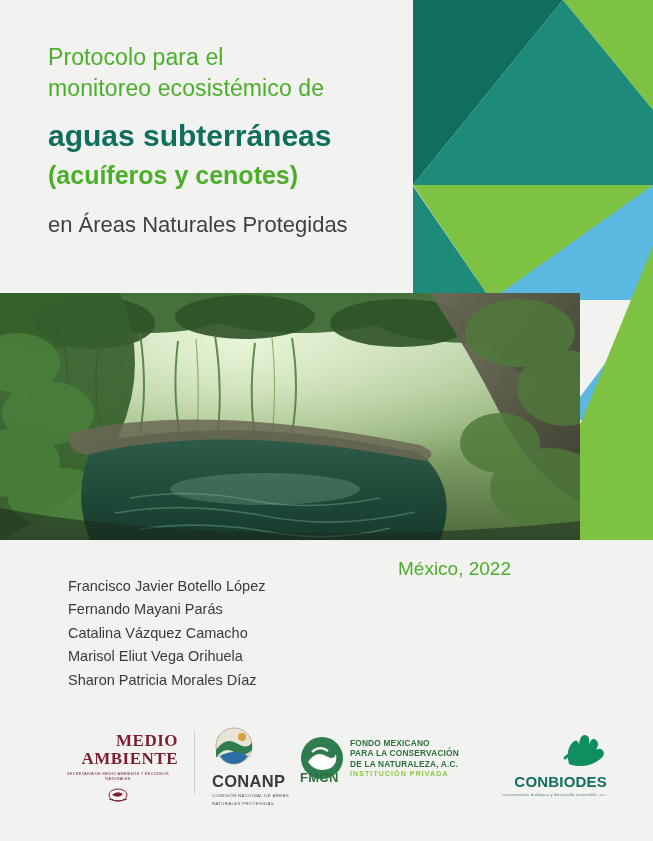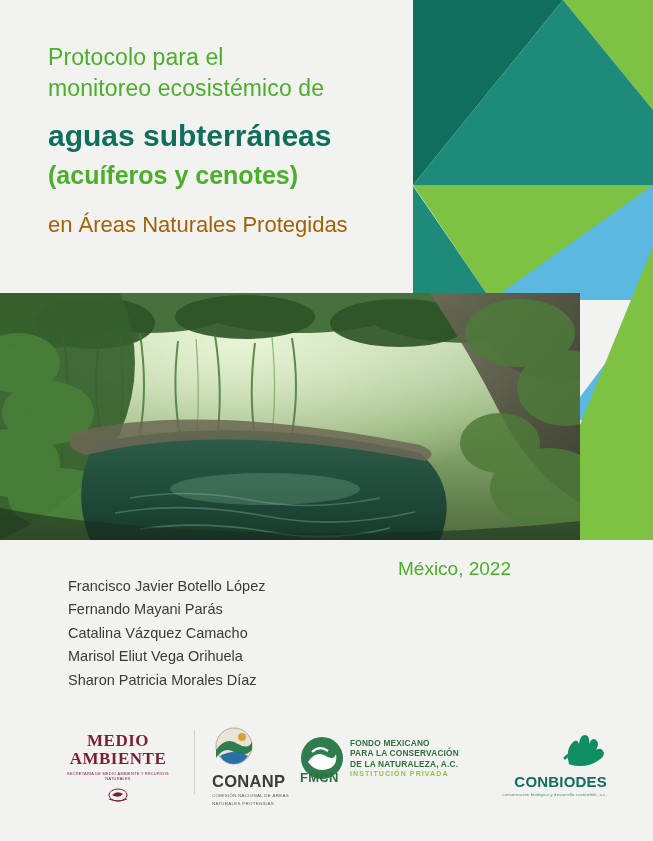--- a/index.html
+++ b/index.html
@@ -51,21 +51,21 @@
   }
   .title-sub {
     font-size: 25px;
     font-weight: bold;
     color: #4caf2a;
     margin-top: 6px;
     line-height: 1.25;
   }
   .title-line-3 {
     font-size: 22px;
-    color: #a16207;
+    color: #404040;
     margin-top: 20px;
     line-height: 1.3;
   }
 
   
   .hero {
     position: absolute;
     left: 0;
     top: 293px;
     width: 580px;
@@ -114,20 +114,21 @@
 
   
   .logo-ma { left: 58px; top: 14px; width: 120px; text-align: center; }
   .logo-ma .ma-t1 {
     font-family: "Liberation Serif", serif;
     font-size: 17px;
     font-weight: bold;
     color: #7b1f30;
     letter-spacing: .5px;
     line-height: 1.05;
+    text-align: right;
   }
   .logo-ma .ma-t2 {
     font-size: 3.9px;
     color: #7b1f30;
     letter-spacing: .25px;
     margin-top: 3px;
     line-height: 1.35;
   }
   .logo-ma .ma-seal {
     width: 26px;

